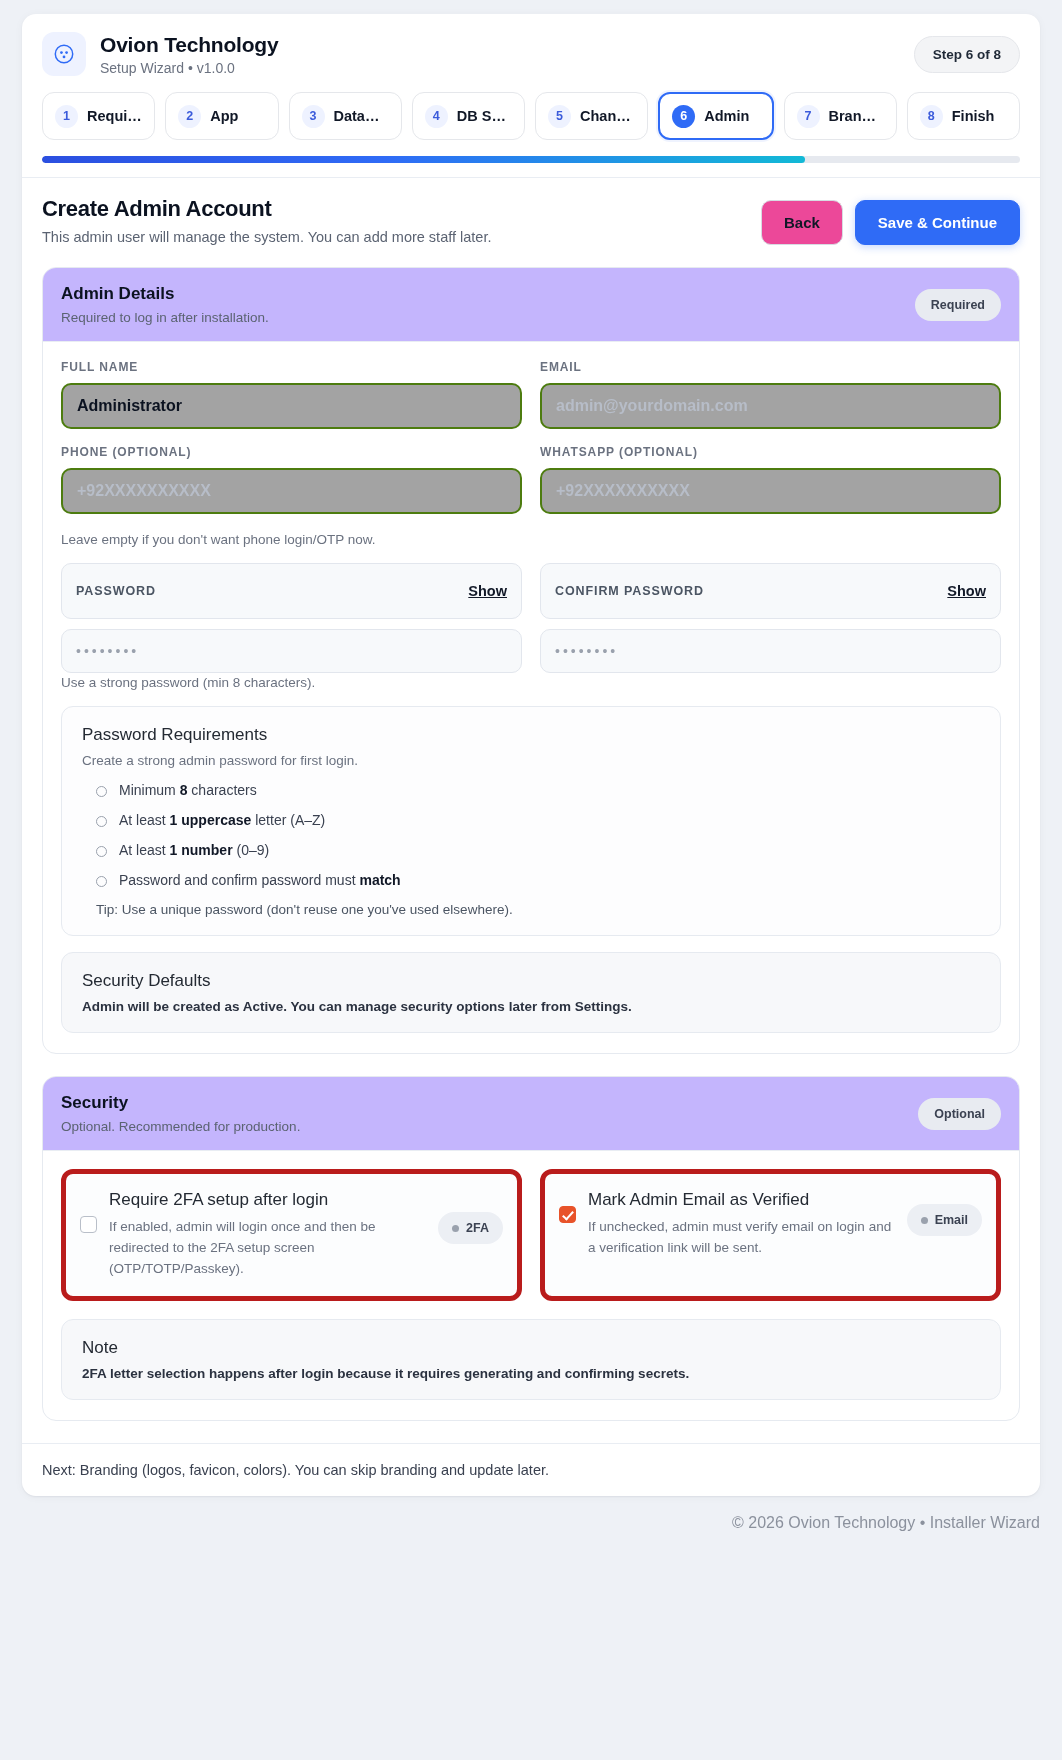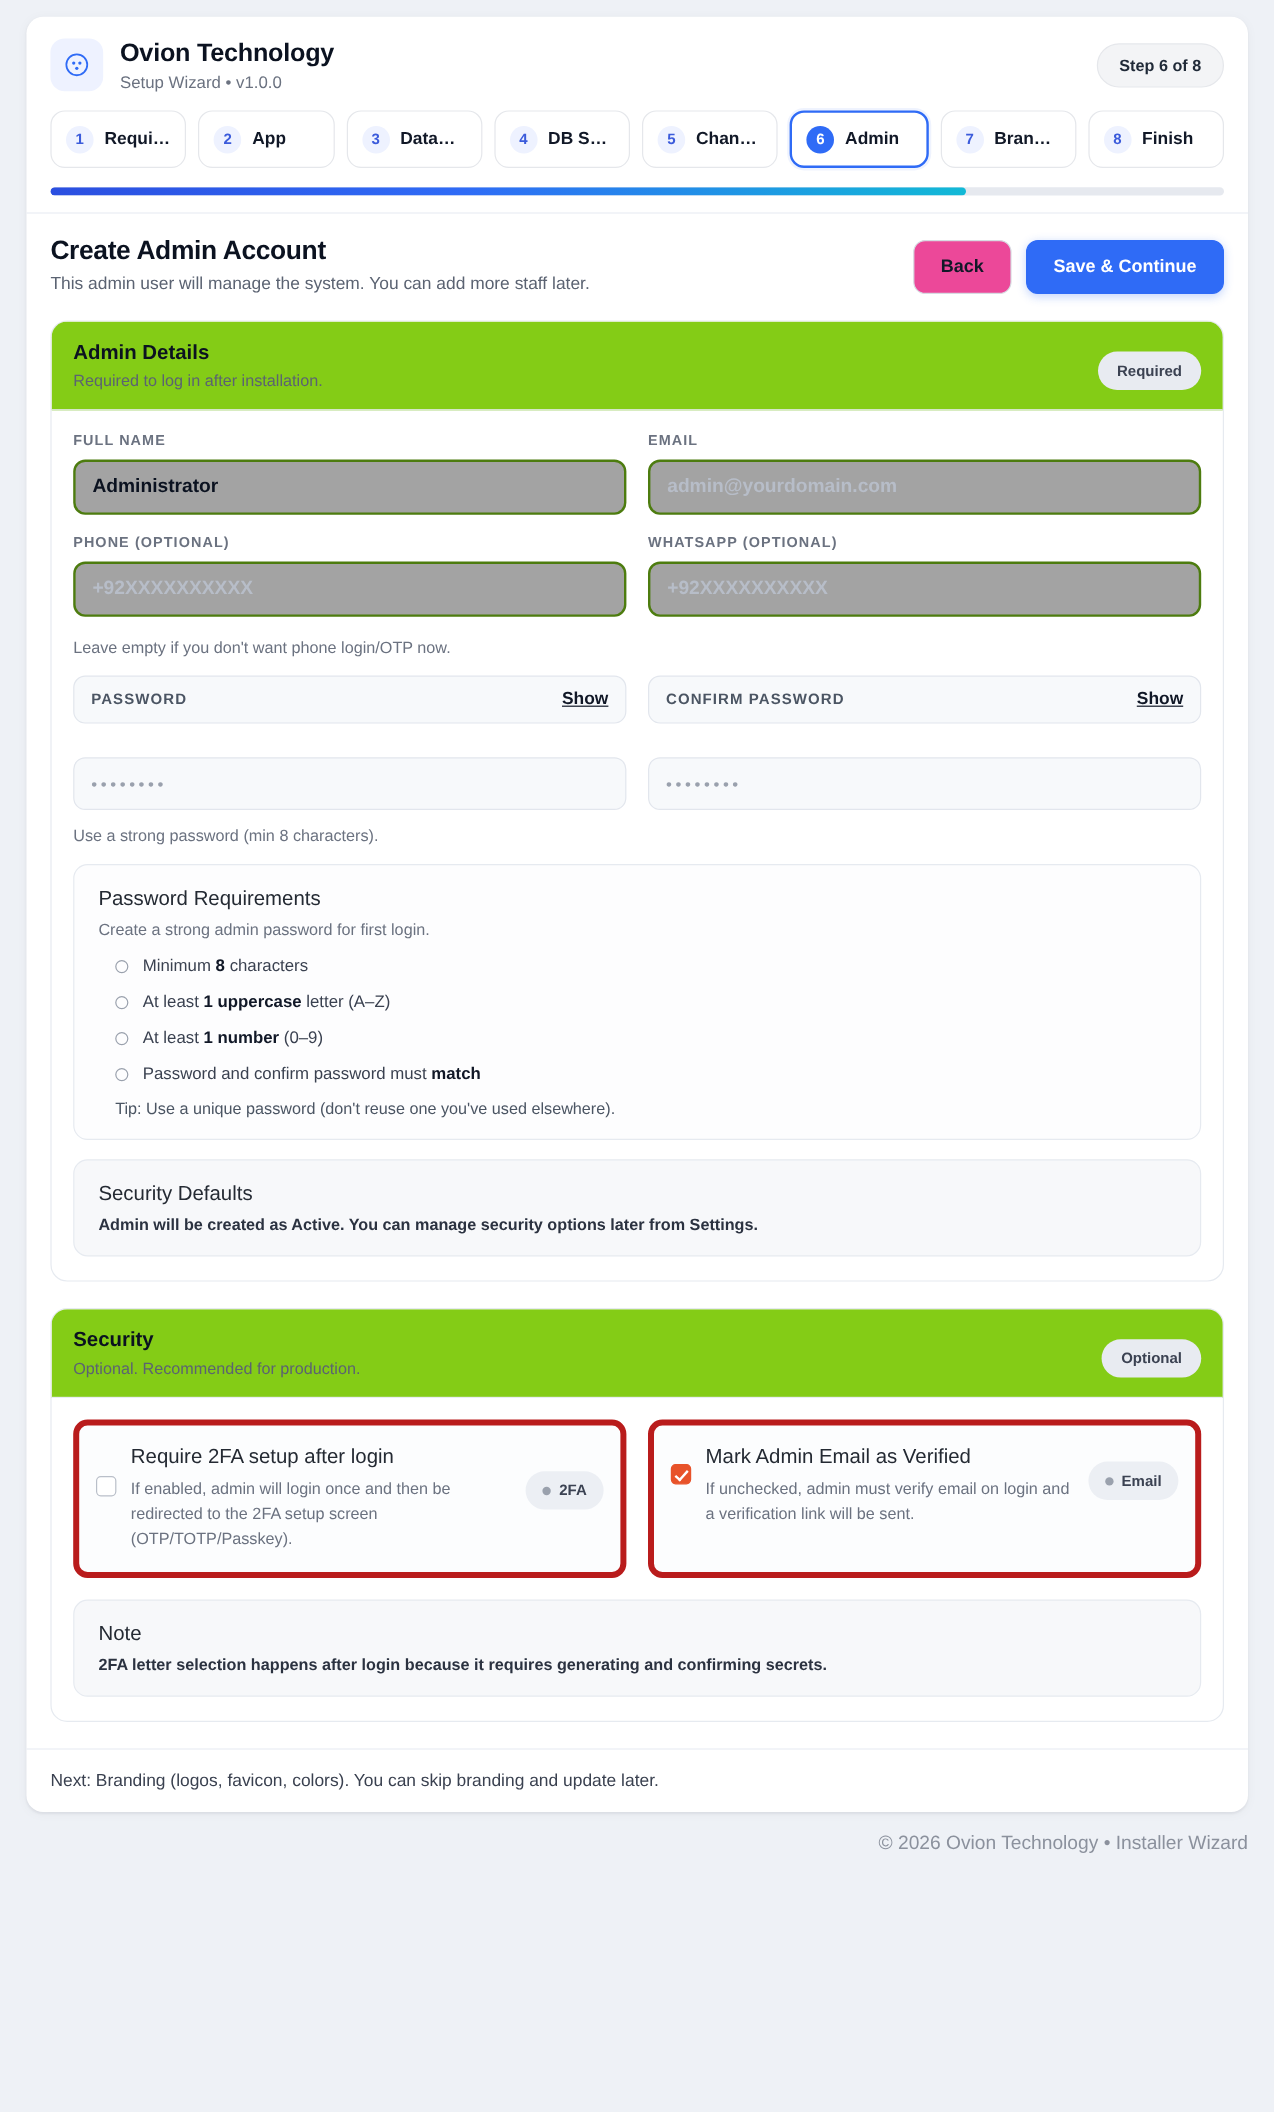--- a/index.html
+++ b/index.html
@@ -169,25 +169,25 @@
 
   
   .panel {
     border: 1px solid #e6eaf0;
     border-radius: 14px;
     background: #fff;
     margin: 0 20px 22px 20px;
     overflow: hidden;
   }
   .panel-head {
-    background: #84cc16;
+    background: #c4b5fd;
     border-bottom: 1px solid #e9edf3;
     padding: 16px 18px;
     display: flex;
-    align-items: flex-end;
+    align-items: center;
   }
   .panel-head-text { flex: 1 1 auto; }
   .panel-title {
     font-size: 17px;
     font-weight: bold;
     color: #0b1220;
   }
   .panel-sub {
     font-size: 13.5px;
     color: #5b6372;
@@ -239,26 +239,26 @@
   .hint {
     font-size: 13.5px;
     color: #6b7280;
     margin: 2px 0 16px 0;
   }
 
   .pw-head {
     border: 1px solid #e2e6ed;
     border-radius: 10px;
     background: #f7f9fb;
-    height: 40px;
+    height: 56px;
     display: flex;
     align-items: center;
     justify-content: space-between;
     padding: 0 14px;
-    margin-bottom: 28px;
+    margin-bottom: 10px;
   }
   .pw-head .pl {
     font-size: 12.5px;
     font-weight: bold;
     letter-spacing: .9px;
     color: #4b5563;
     text-transform: uppercase;
   }
   .pw-head .show {
     font-size: 14.5px;
@@ -532,21 +532,21 @@
           </div>
           <div>
             <div class="pw-head">
               <span class="pl">CONFIRM PASSWORD</span>
               <span class="show">Show</span>
             </div>
             <input class="pw-input" type="text" placeholder="••••••••" style="">
           </div>
         </div>
 
-        <div class="hint" style="margin-top:14px">Use a strong password (min 8 characters).</div>
+        <div class="hint" style="margin-top:2px">Use a strong password (min 8 characters).</div>
 
         <div class="infobox">
           <div class="ib-title">Password Requirements</div>
           <div class="ib-sub">Create a strong admin password for first login.</div>
           <ul class="req-list">
             <li>
               <span class="circle"></span>
               <span><span>Minimum </span><b>8</b><span> characters</span></span>
             </li>
             <li>

